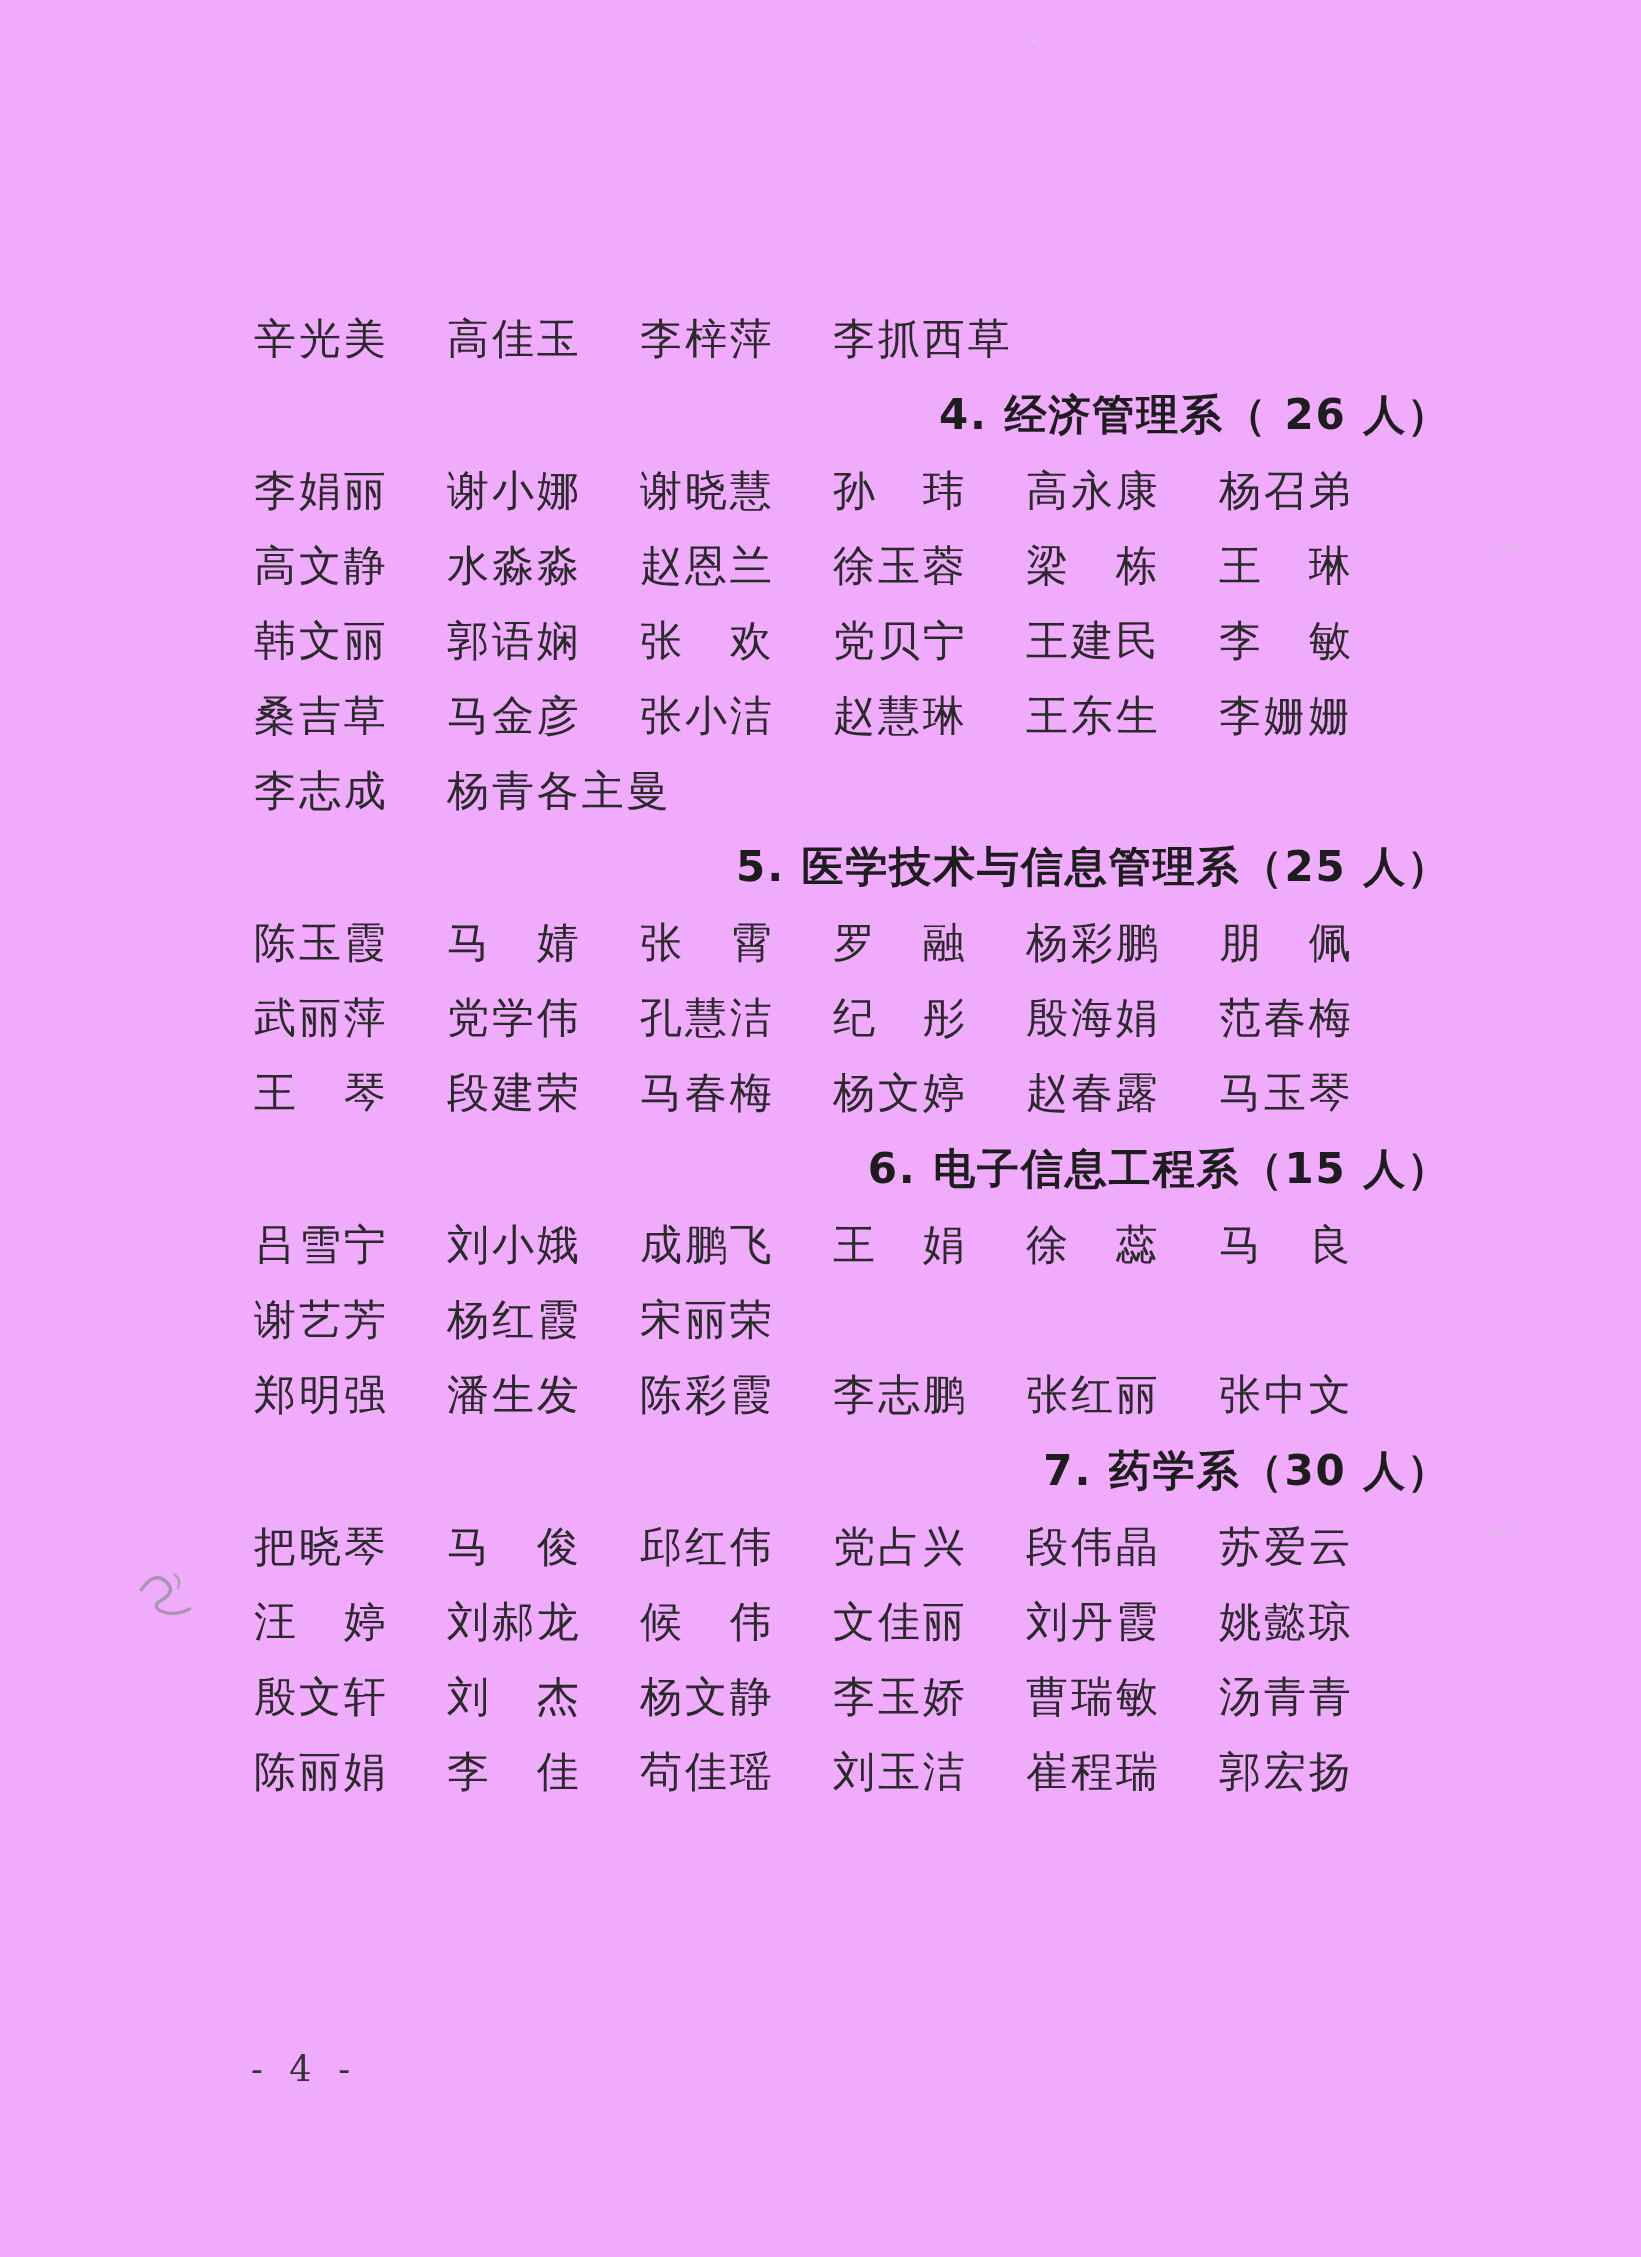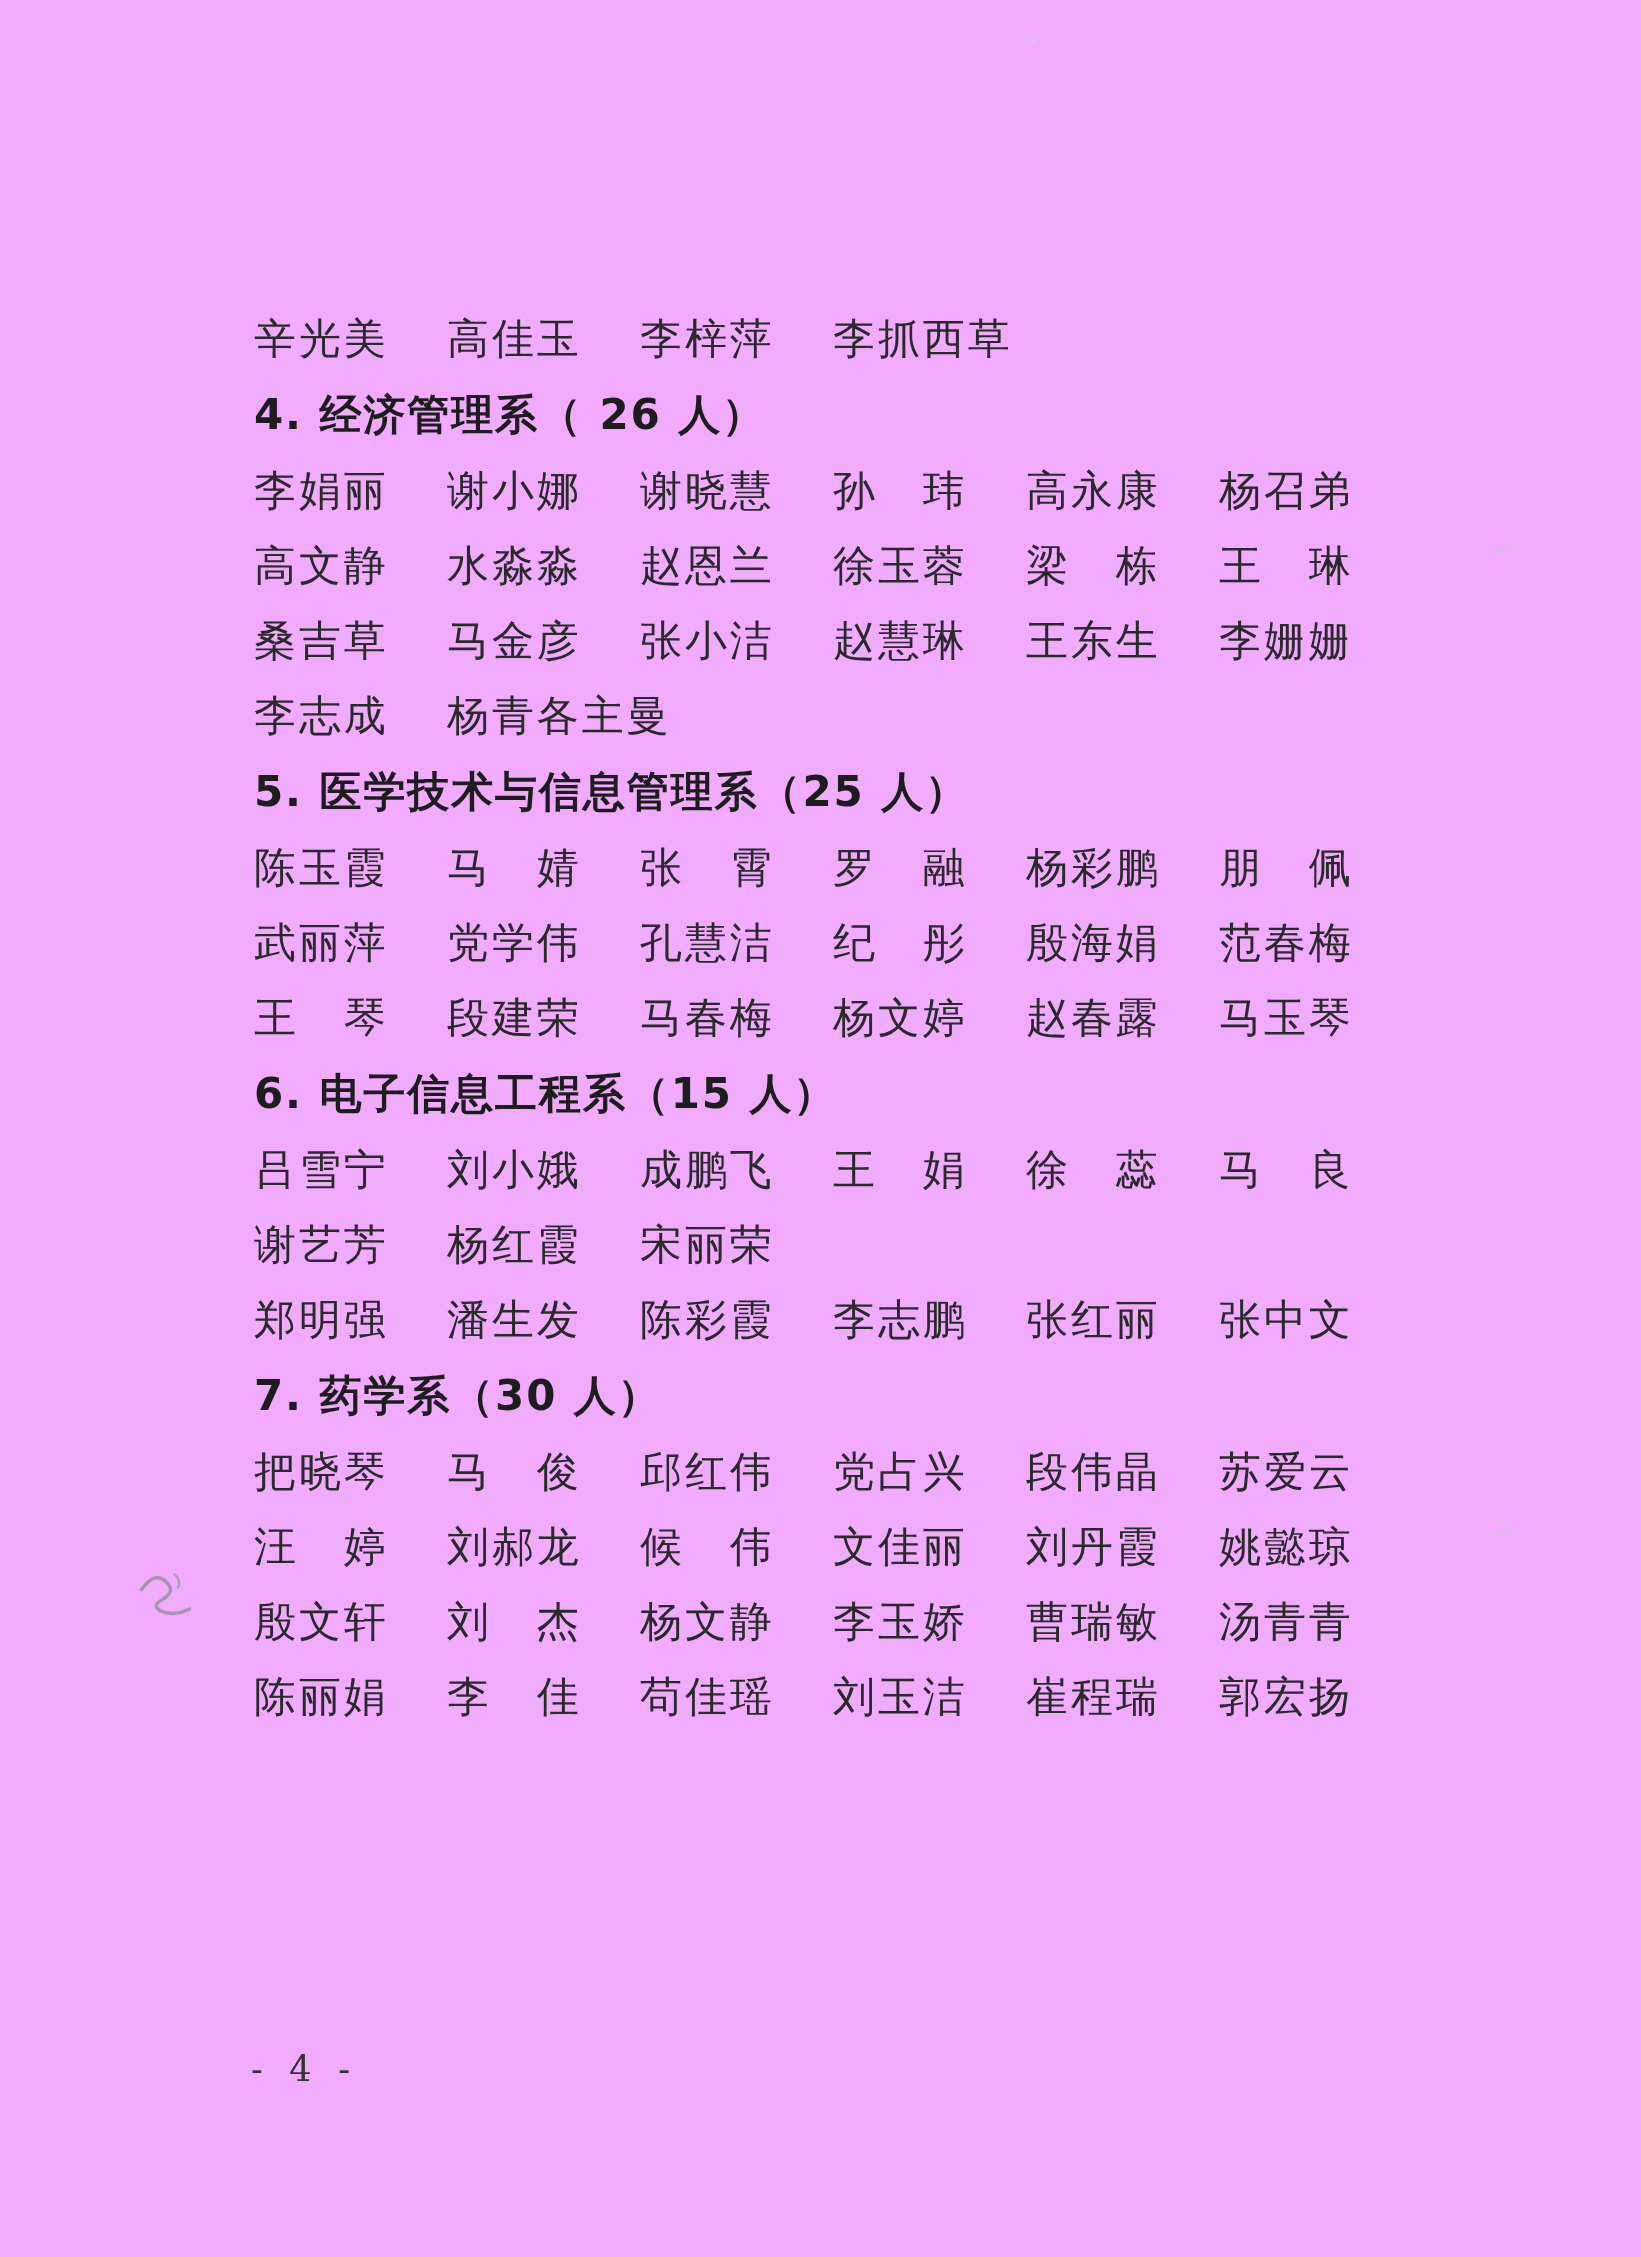--- a/index.html
+++ b/index.html
@@ -25,21 +25,21 @@
     white-space: nowrap;
   }
   .name-cell {
     flex: 0 0 193px;
     width: 193px;
     font-size: 42px;
     letter-spacing: 2.9px;
     color: #2a2a2a;
     overflow: visible;
   }
-  .title-row { height: 77px; }
+  .title-row { height: 77px; justify-content: flex-end; }
   .section-title {
     font-family: "DejaVu Sans", "Liberation Sans", sans-serif;
     font-weight: bold;
     font-size: 42px;
     letter-spacing: 1.9px;
     color: #1d1d1d;
   }
   .page-number {
     position: absolute;
     left: 251px;
@@ -100,20 +100,28 @@
       </div>
       <div class="row name-row">
         <span class="name-cell">高文静</span>
         <span class="name-cell">水淼淼</span>
         <span class="name-cell">赵恩兰</span>
         <span class="name-cell">徐玉蓉</span>
         <span class="name-cell">梁　栋</span>
         <span class="name-cell">王　琳</span>
       </div>
       <div class="row name-row">
+        <span class="name-cell">韩文丽</span>
+        <span class="name-cell">郭语娴</span>
+        <span class="name-cell">张　欢</span>
+        <span class="name-cell">党贝宁</span>
+        <span class="name-cell">王建民</span>
+        <span class="name-cell">李　敏</span>
+      </div>
+      <div class="row name-row">
         <span class="name-cell">桑吉草</span>
         <span class="name-cell">马金彦</span>
         <span class="name-cell">张小洁</span>
         <span class="name-cell">赵慧琳</span>
         <span class="name-cell">王东生</span>
         <span class="name-cell">李姗姗</span>
       </div>
       <div class="row name-row">
         <span class="name-cell">李志成</span>
         <span class="name-cell">杨青各主曼</span>

